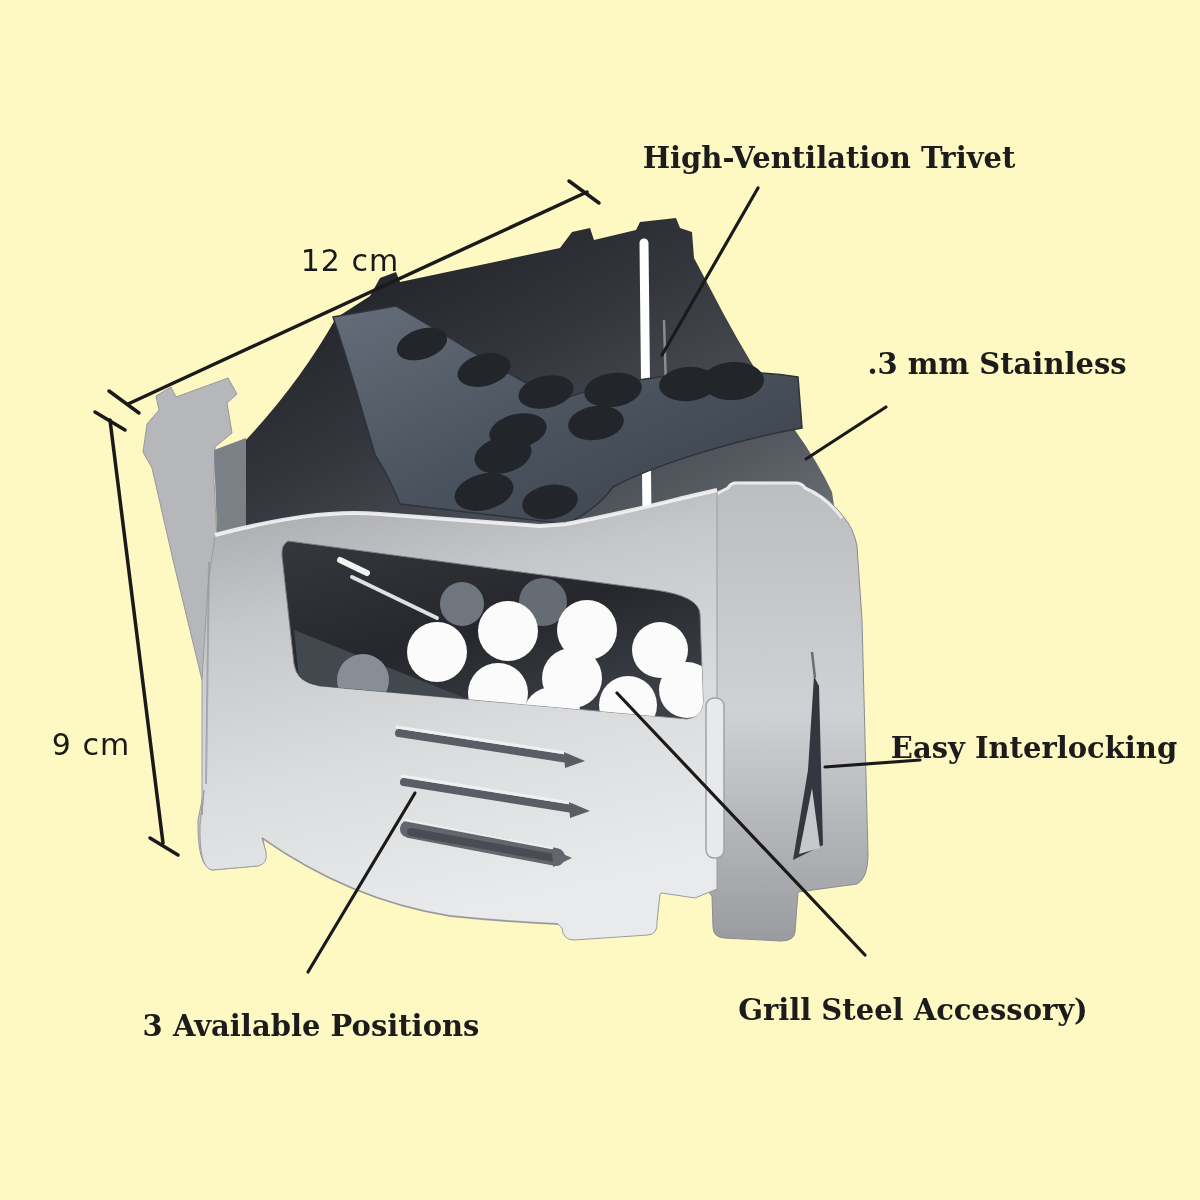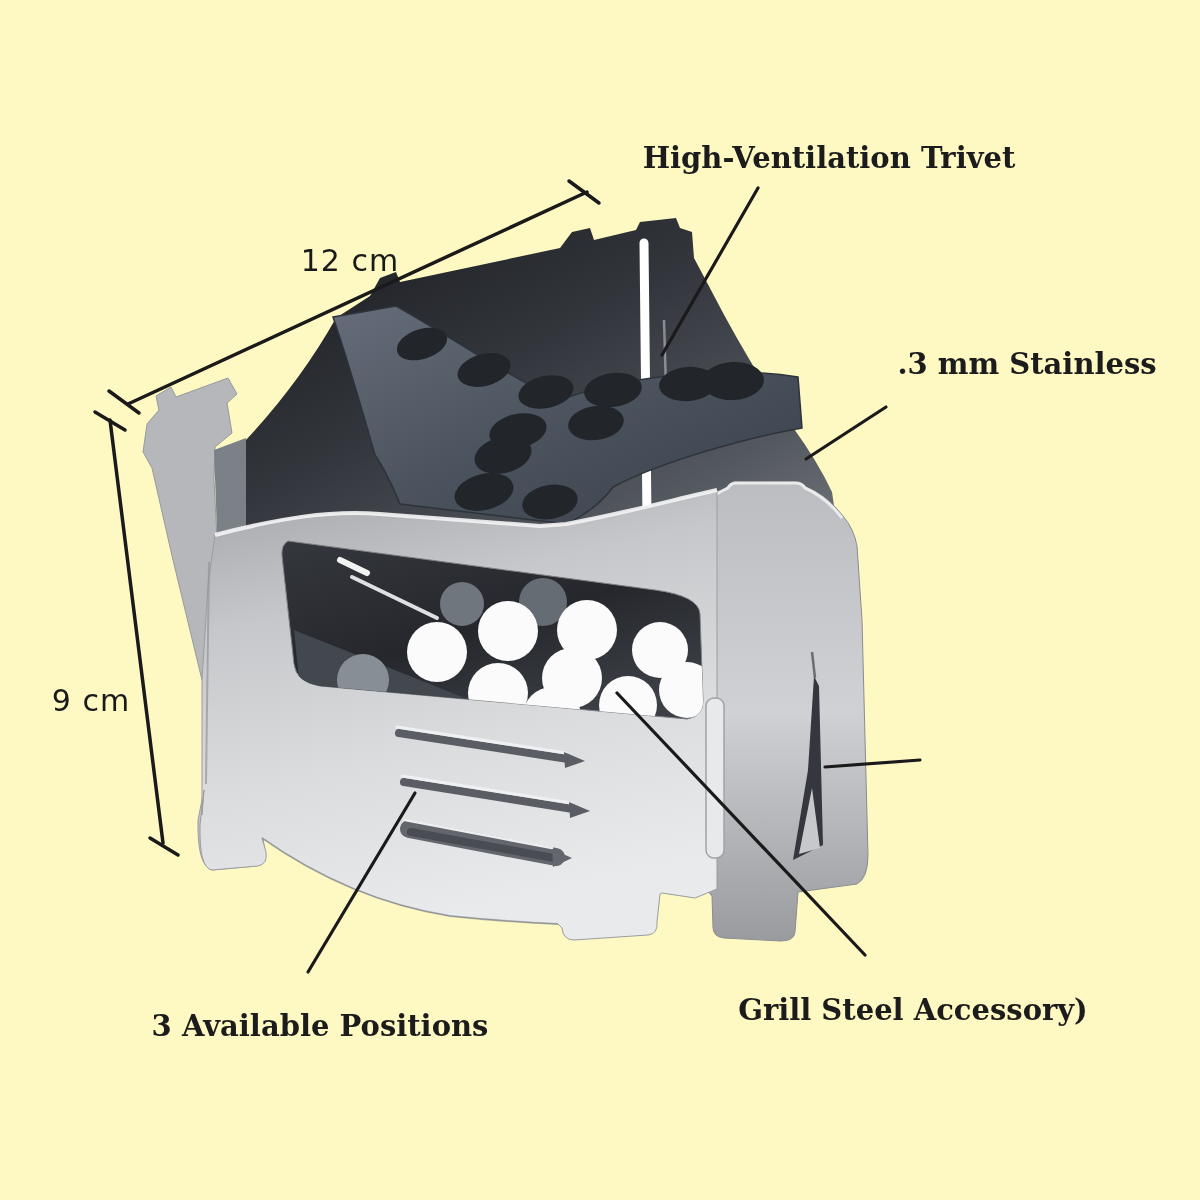--- a/index.html
+++ b/index.html
@@ -177,28 +177,29 @@
         <line x1="110" y1="420" x2="163" y2="843" stroke="#1a1a1a" stroke-width="3.5" stroke-linecap="round"></line>
         <line x1="95" y1="412" x2="125" y2="430" stroke="#1a1a1a" stroke-width="3.5" stroke-linecap="round"></line>
         <line x1="150" y1="838" x2="178" y2="855" stroke="#1a1a1a" stroke-width="3.5" stroke-linecap="round"></line>
       </g>
 </svg>
 
 <div id="labels-layer">
       <div class="callout" style="left: 829px; top: 158px;">
         <div>High-Ventilation Trivet</div>
       </div>
-      <div class="callout" style="left: 997px; top: 364px; margin-left: 30px;">
+      <div class="callout" style="left: 997px; top: 364px;">
         <div>.3 mm Stainless</div>
       </div>
       <div class="callout" style="left: 1034px; top: 748px;">
+        <div>Easy Interlocking</div>
       </div>
       <div class="callout" style="left: 913px; top: 1010px;">
         <div>Grill Steel Accessory)</div>
       </div>
-      <div class="callout" style="left: 320px; top: 1026px;">
+      <div class="callout" style="left: 311px; top: 1026px;">
         <div>3 Available Positions</div>
       </div>
       <div class="dimlabel" style="left: 305px; top: 260px; margin-left: 45px;">12 cm</div>
-      <div class="dimlabel" style="left: 91px; top: 700px;">9 cm</div>
+      <div class="dimlabel" style="left: 91px; top: 744px;">9 cm</div>
     </div>
 
 </div>
 
 </body></html>

